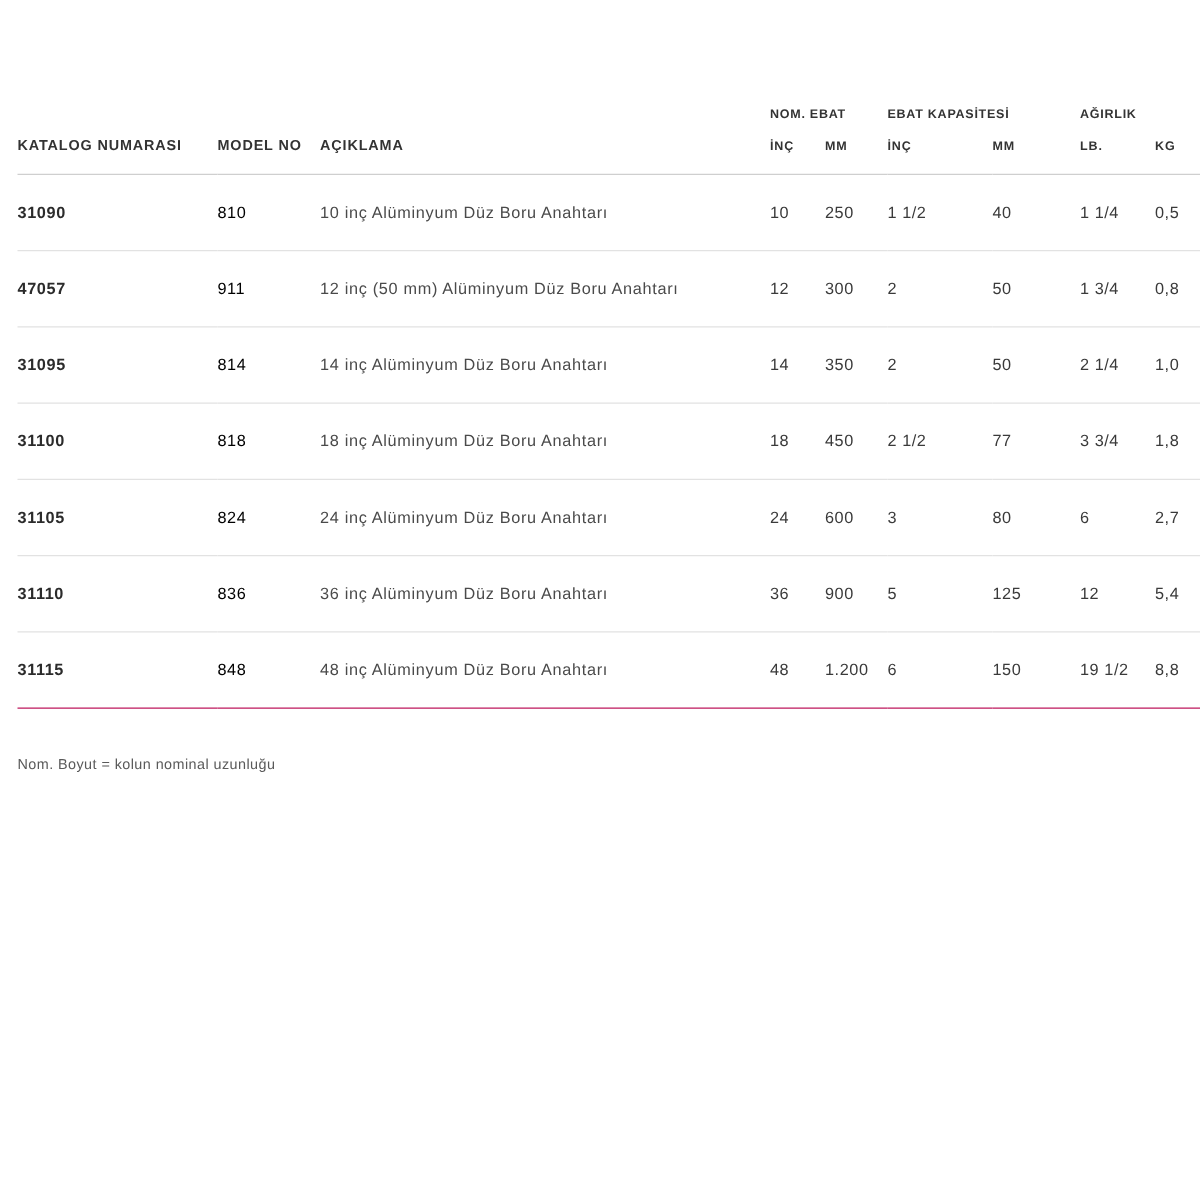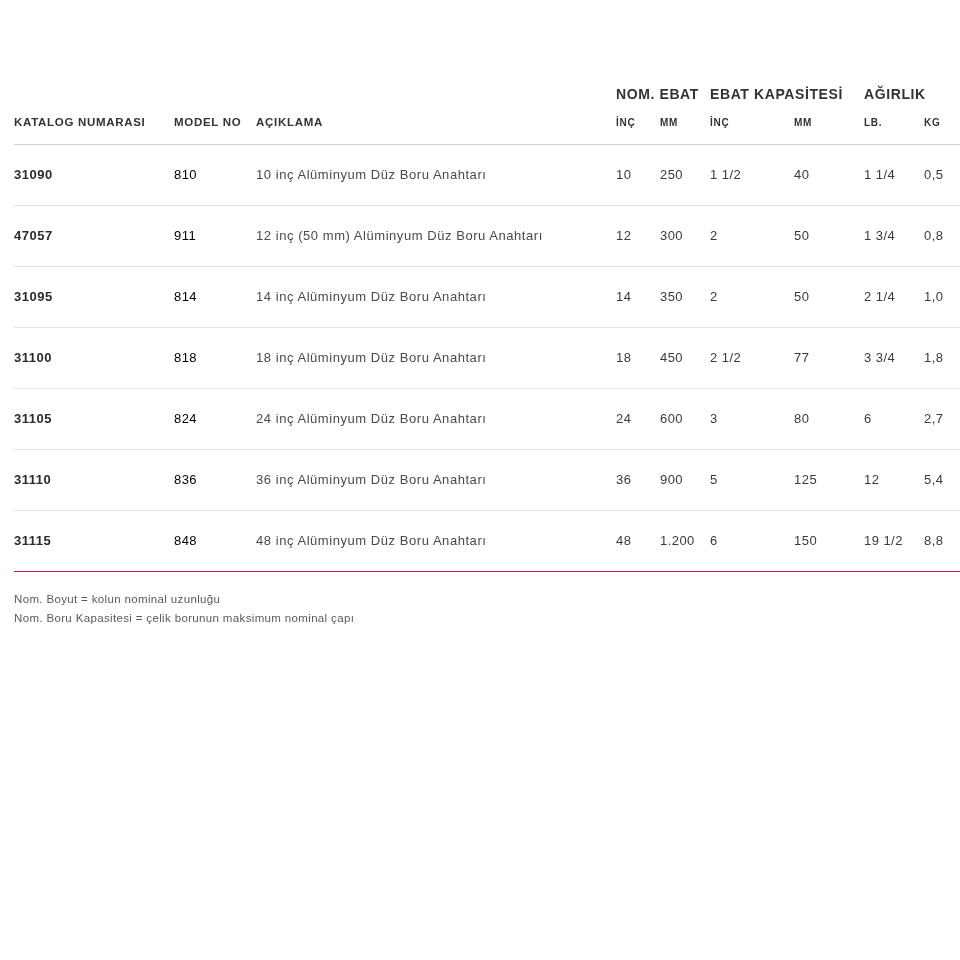--- a/index.html
+++ b/index.html
@@ -35,21 +35,21 @@
   col.c-mm1     { width: 50px;  }
   col.c-inc2    { width: 84px;  }
   col.c-mm2     { width: 70px;  }
   col.c-lb      { width: 60px;  }
   col.c-kg      { width: 56px;  }
 
   
   .grp-row th {
     padding: 0 0 14px 0;
     vertical-align: bottom;
-    font-size: 14px;
+    font-size: 10px;
     font-weight: bold;
     letter-spacing: 0.6px;
     color: #333333;
     text-align: left;
     border: 0;
   }
   .grp-row th.blank { font-weight: bold; }
 
   
   .hdr-row th {
@@ -88,21 +88,21 @@
   tbody td.model {
     color: #000000;
   }
   tbody td.desc {
     color: #4a4a4a;
     letter-spacing: 0.55px;
     white-space: nowrap;
   }
 
   .footnotes {
-    margin-top: 18px;
+    margin-top: 36px;
     padding-left: 0;
   }
   .footnotes div {
     font-size: 11.5px;
     color: #5a5a5a;
     letter-spacing: 0.35px;
     line-height: 1.65;
   }
 </style>
 </head>
@@ -219,16 +219,15 @@
         <td>6</td>
         <td>150</td>
         <td>19 1/2</td>
         <td>8,8</td>
       </tr>
     </tbody>
   </table>
 
   <div class="footnotes">
     <div>Nom. Boyut = kolun nominal uzunluğu</div>
-    <div>Nom. Boru Kapasitesi = çelik borunun maksimum nominal çapı</div>
   </div>
 
 </div>
 
 </body></html>

